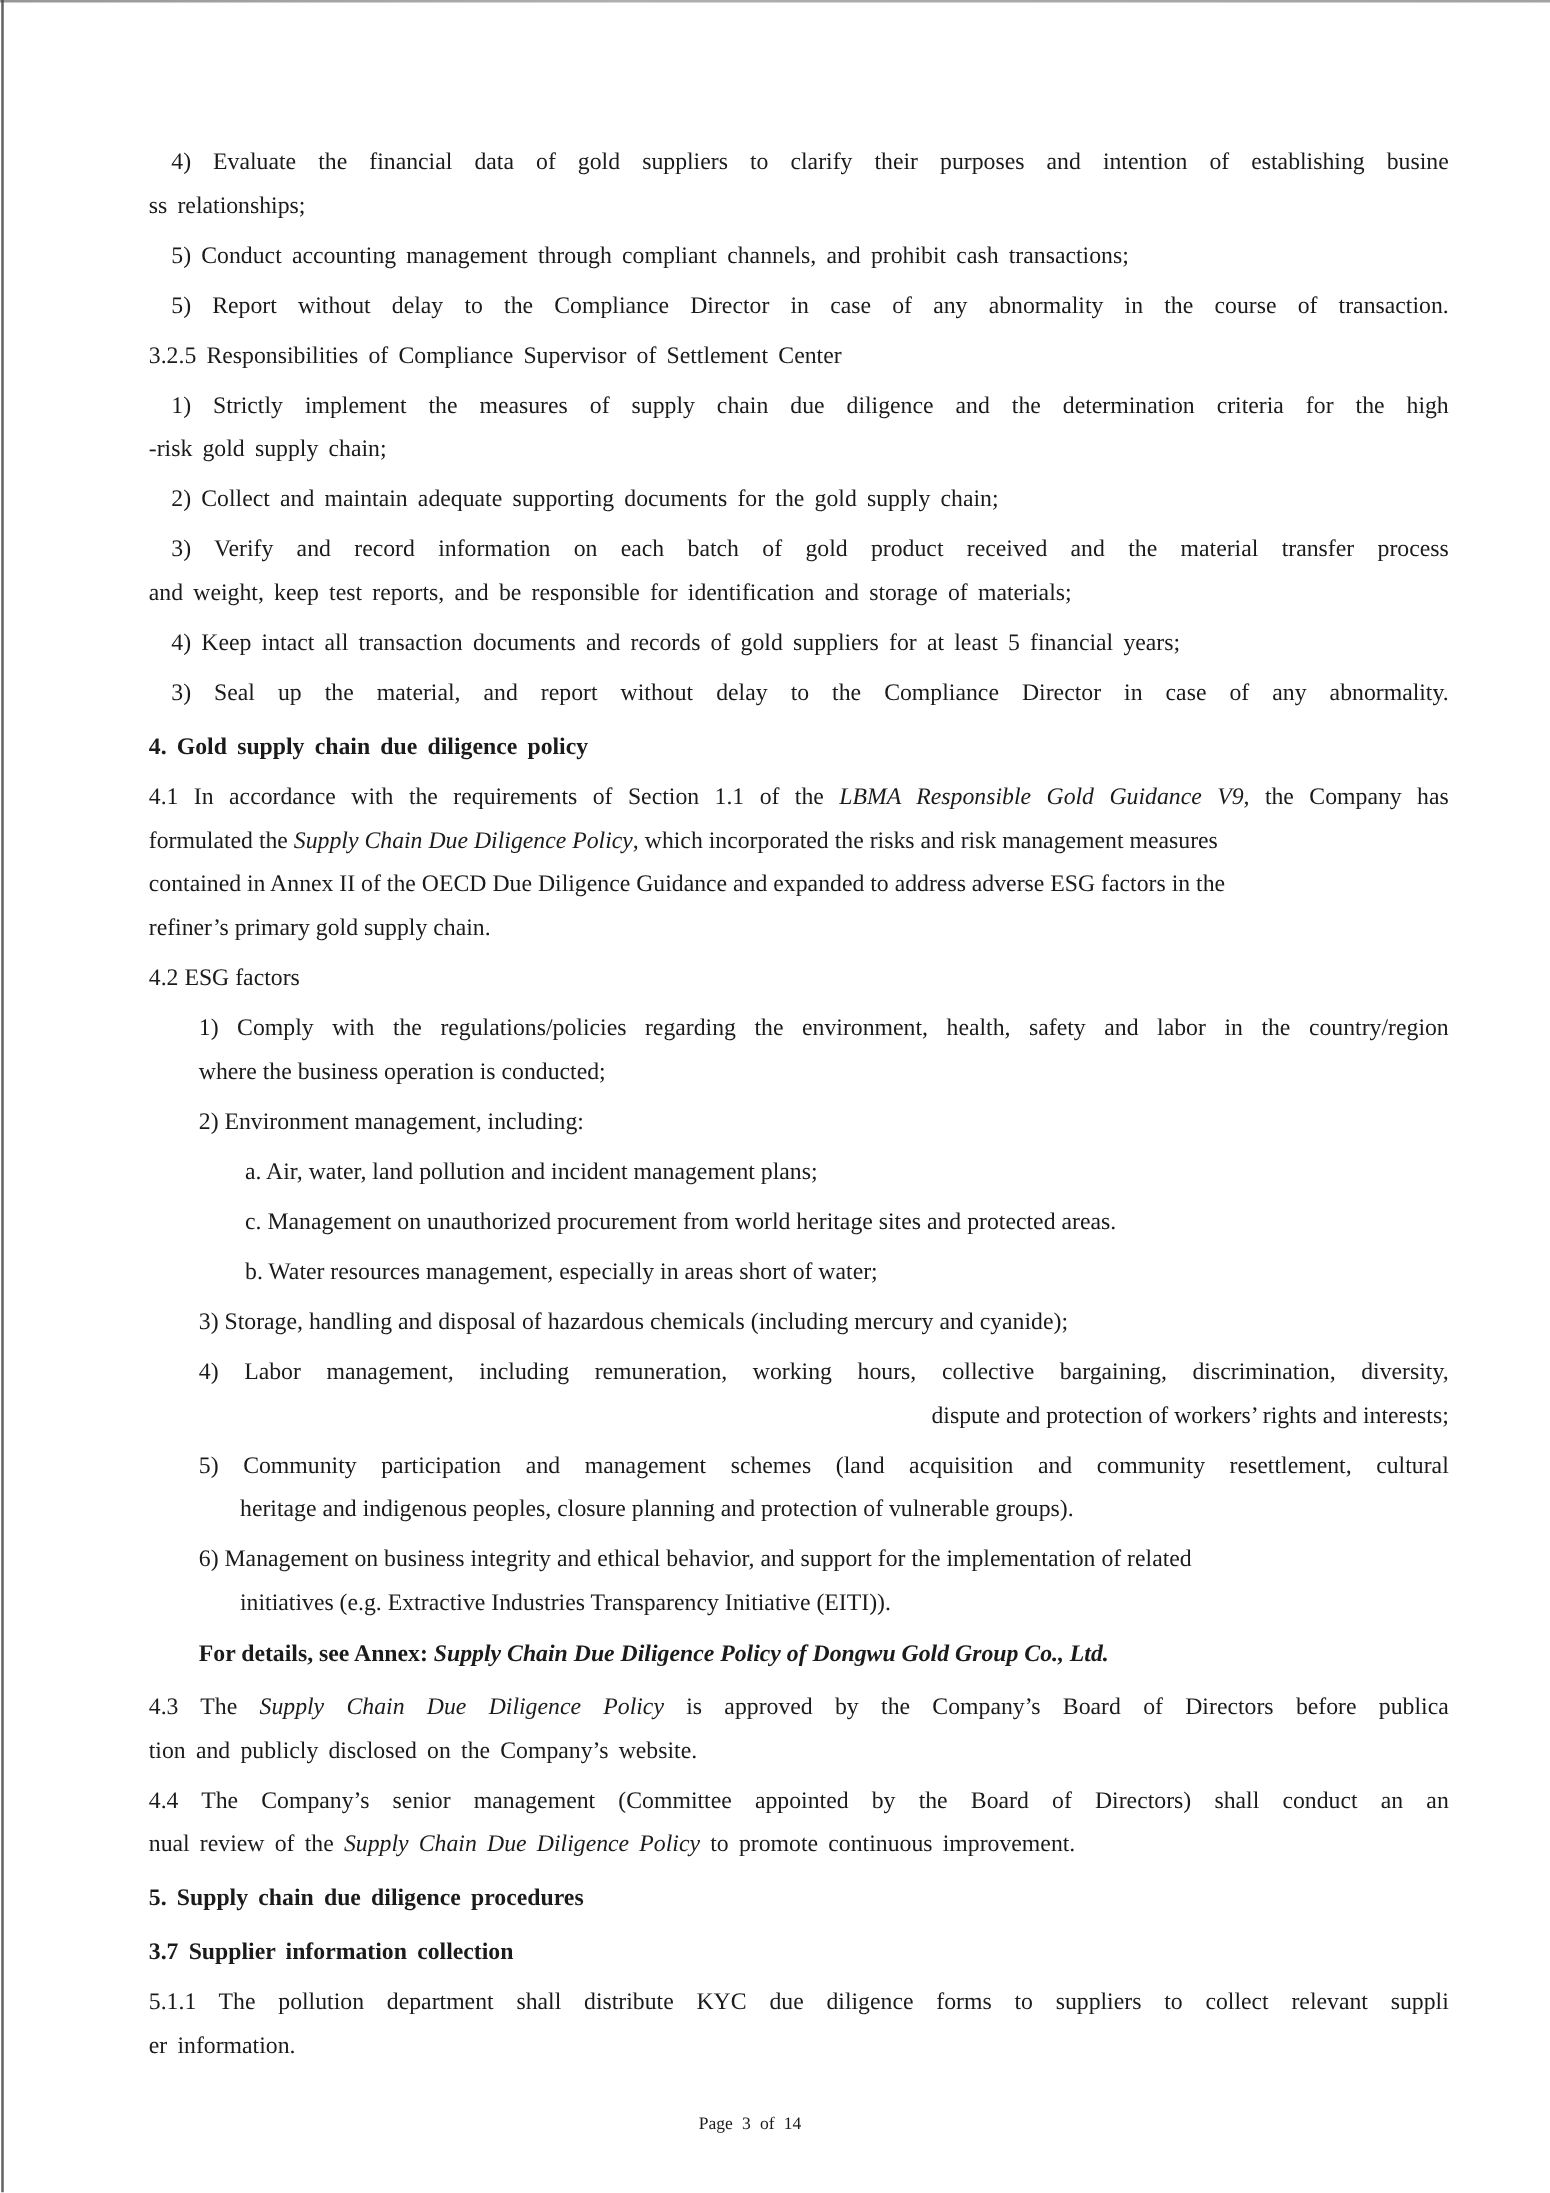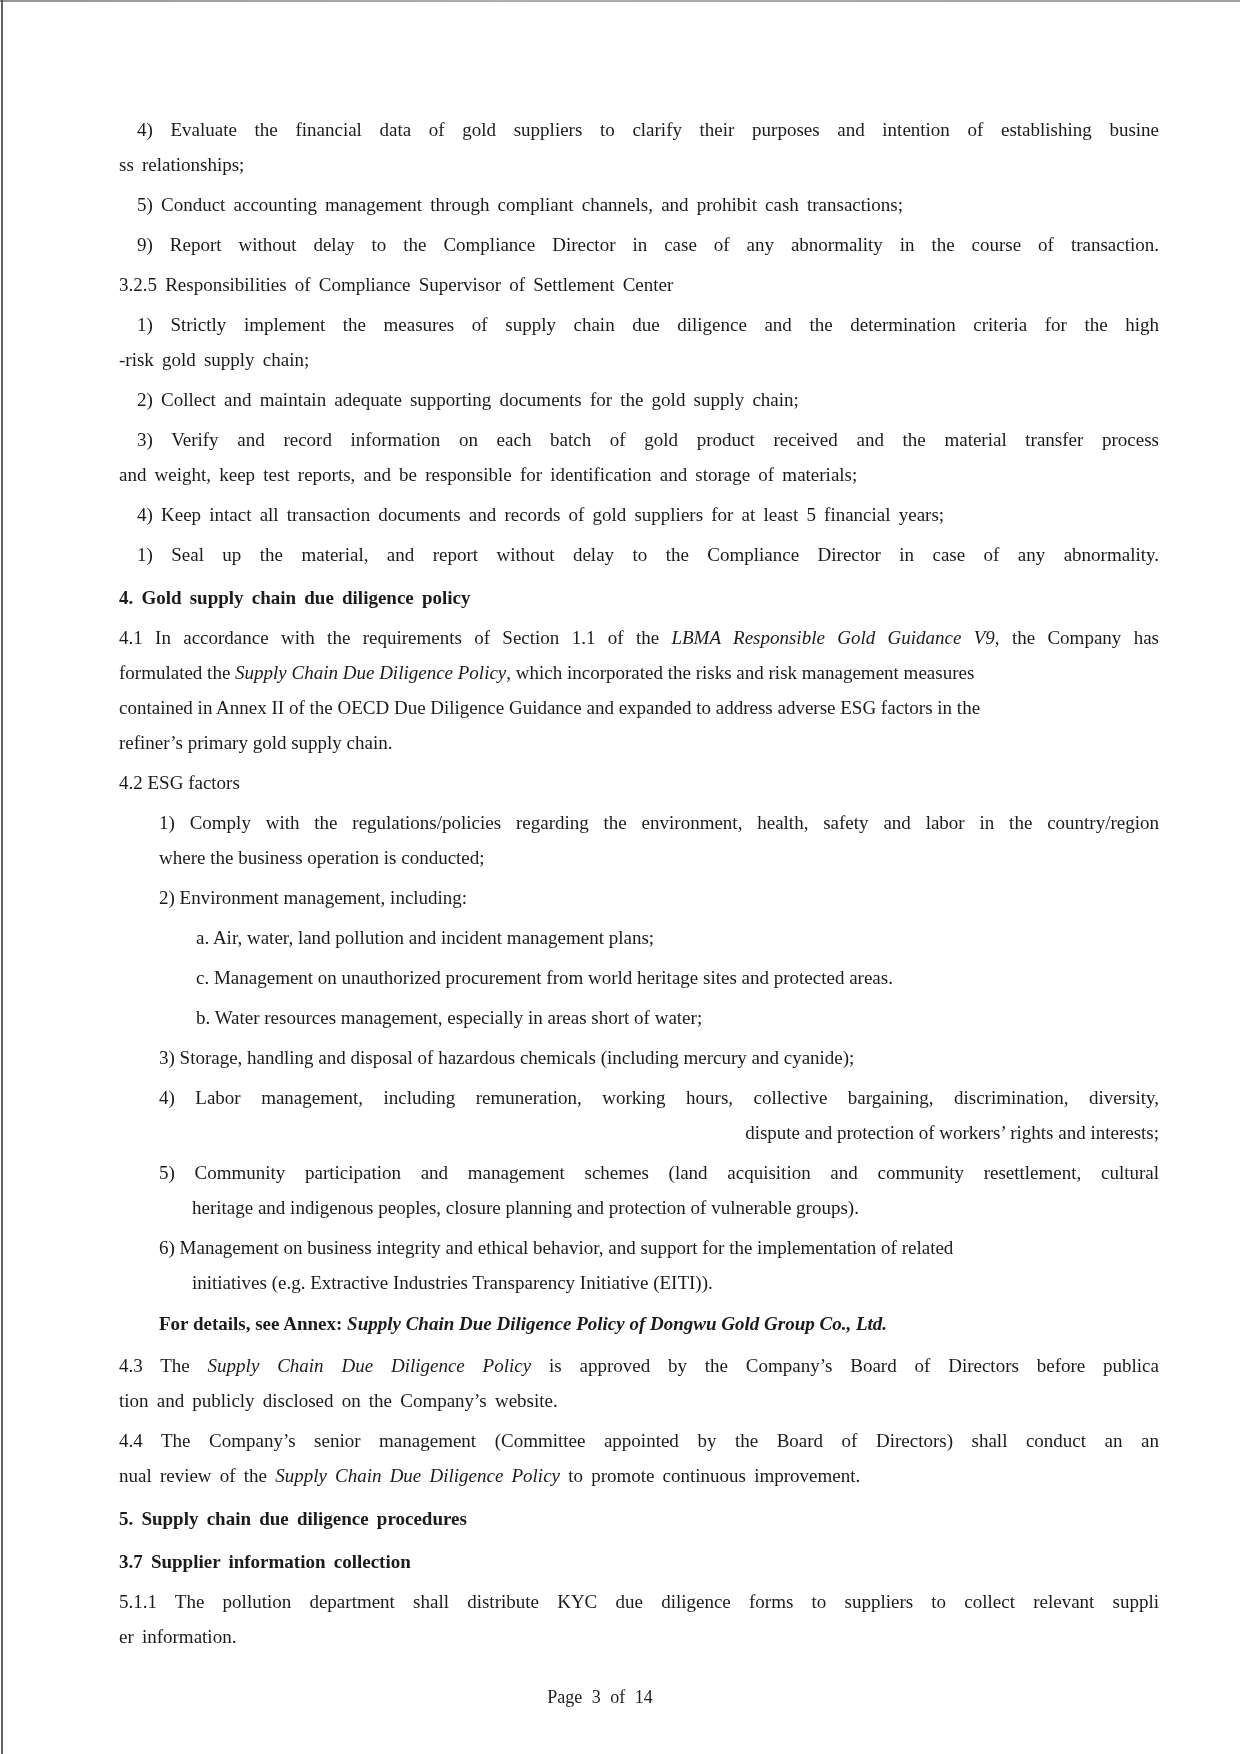--- a/index.html
+++ b/index.html
@@ -32,60 +32,60 @@
   .block.hd { margin-top:8px; }
   .block.fd { margin-top:6px; margin-bottom:7px; }
   .line { min-height:35px; }
   .line.j { text-align:justify; text-align-last:justify; }
   .line.w { word-spacing:0.18em; }
   .run.it { font-style:italic; }
   .run.bd { font-weight:bold; }
   .footer {
     position:absolute; bottom:46px; left:0;
     width:1200px; text-align:center;
-    font-size:18px; word-spacing:0.28em;
+    font-size:14px; word-spacing:0.28em;
     color:#1b1b1b;
   }
 </style>
 </head>
 <body>
 
 <div class="scan-edge-top"></div>
 <div class="scan-edge-left"></div>
 
 <div class="doc">
     <div class="block">
       <div class="line j" style="padding-left: 18px;"><span class="run">4) Evaluate the financial data of gold suppliers to clarify their purposes and intention of establishing busine</span></div>
       <div class="line w"><span class="run">ss relationships;</span></div>
     </div>
     <div class="block">
       <div class="line w" style="padding-left: 18px;"><span class="run">5) Conduct accounting management through compliant channels, and prohibit cash transactions;</span></div>
     </div>
     <div class="block">
-      <div class="line j" style="padding-left: 18px;"><span class="run">9) Report without delay to the Compliance Director in case of any abnormality in the course of transaction.</span></div>
+      <div class="line j" style="padding-left: 18px;"><span class="run">5) Report without delay to the Compliance Director in case of any abnormality in the course of transaction.</span></div>
     </div>
     <div class="block">
       <div class="line w"><span class="run">3.2.5 Responsibilities of Compliance Supervisor of Settlement Center</span></div>
     </div>
     <div class="block">
       <div class="line j" style="padding-left: 18px;"><span class="run">1) Strictly implement the measures of supply chain due diligence and the determination criteria for the high</span></div>
       <div class="line w"><span class="run">-risk gold supply chain;</span></div>
     </div>
     <div class="block">
       <div class="line w" style="padding-left: 18px;"><span class="run">2) Collect and maintain adequate supporting documents for the gold supply chain;</span></div>
     </div>
     <div class="block">
       <div class="line j" style="padding-left: 18px;"><span class="run">3) Verify and record information on each batch of gold product received and the material transfer process</span></div>
       <div class="line w"><span class="run">and weight, keep test reports, and be responsible for identification and storage of materials;</span></div>
     </div>
     <div class="block">
       <div class="line w" style="padding-left: 18px;"><span class="run">4) Keep intact all transaction documents and records of gold suppliers for at least 5 financial years;</span></div>
     </div>
     <div class="block">
-      <div class="line j" style="padding-left: 18px;"><span class="run">1) Seal up the material, and report without delay to the Compliance Director in case of any abnormality.</span></div>
+      <div class="line j" style="padding-left: 18px;"><span class="run">3) Seal up the material, and report without delay to the Compliance Director in case of any abnormality.</span></div>
     </div>
     <div class="block hd">
       <div class="line w"><span class="run bd">4. Gold supply chain due diligence policy</span></div>
     </div>
     <div class="block">
       <div class="line j"><span class="run">4.1 In accordance with the requirements of Section 1.1 of the </span><span class="run it">LBMA Responsible Gold Guidance V9</span><span class="run">, the Company has</span></div>
       <div class="line"><span class="run">formulated the </span><span class="run it">Supply Chain Due Diligence Policy</span><span class="run">, which incorporated the risks and risk management measures</span></div>
       <div class="line"><span class="run">contained in Annex II of the OECD Due Diligence Guidance and expanded to address adverse ESG factors in the</span></div>
       <div class="line"><span class="run">refiner’s primary gold supply chain.</span></div>
     </div>

